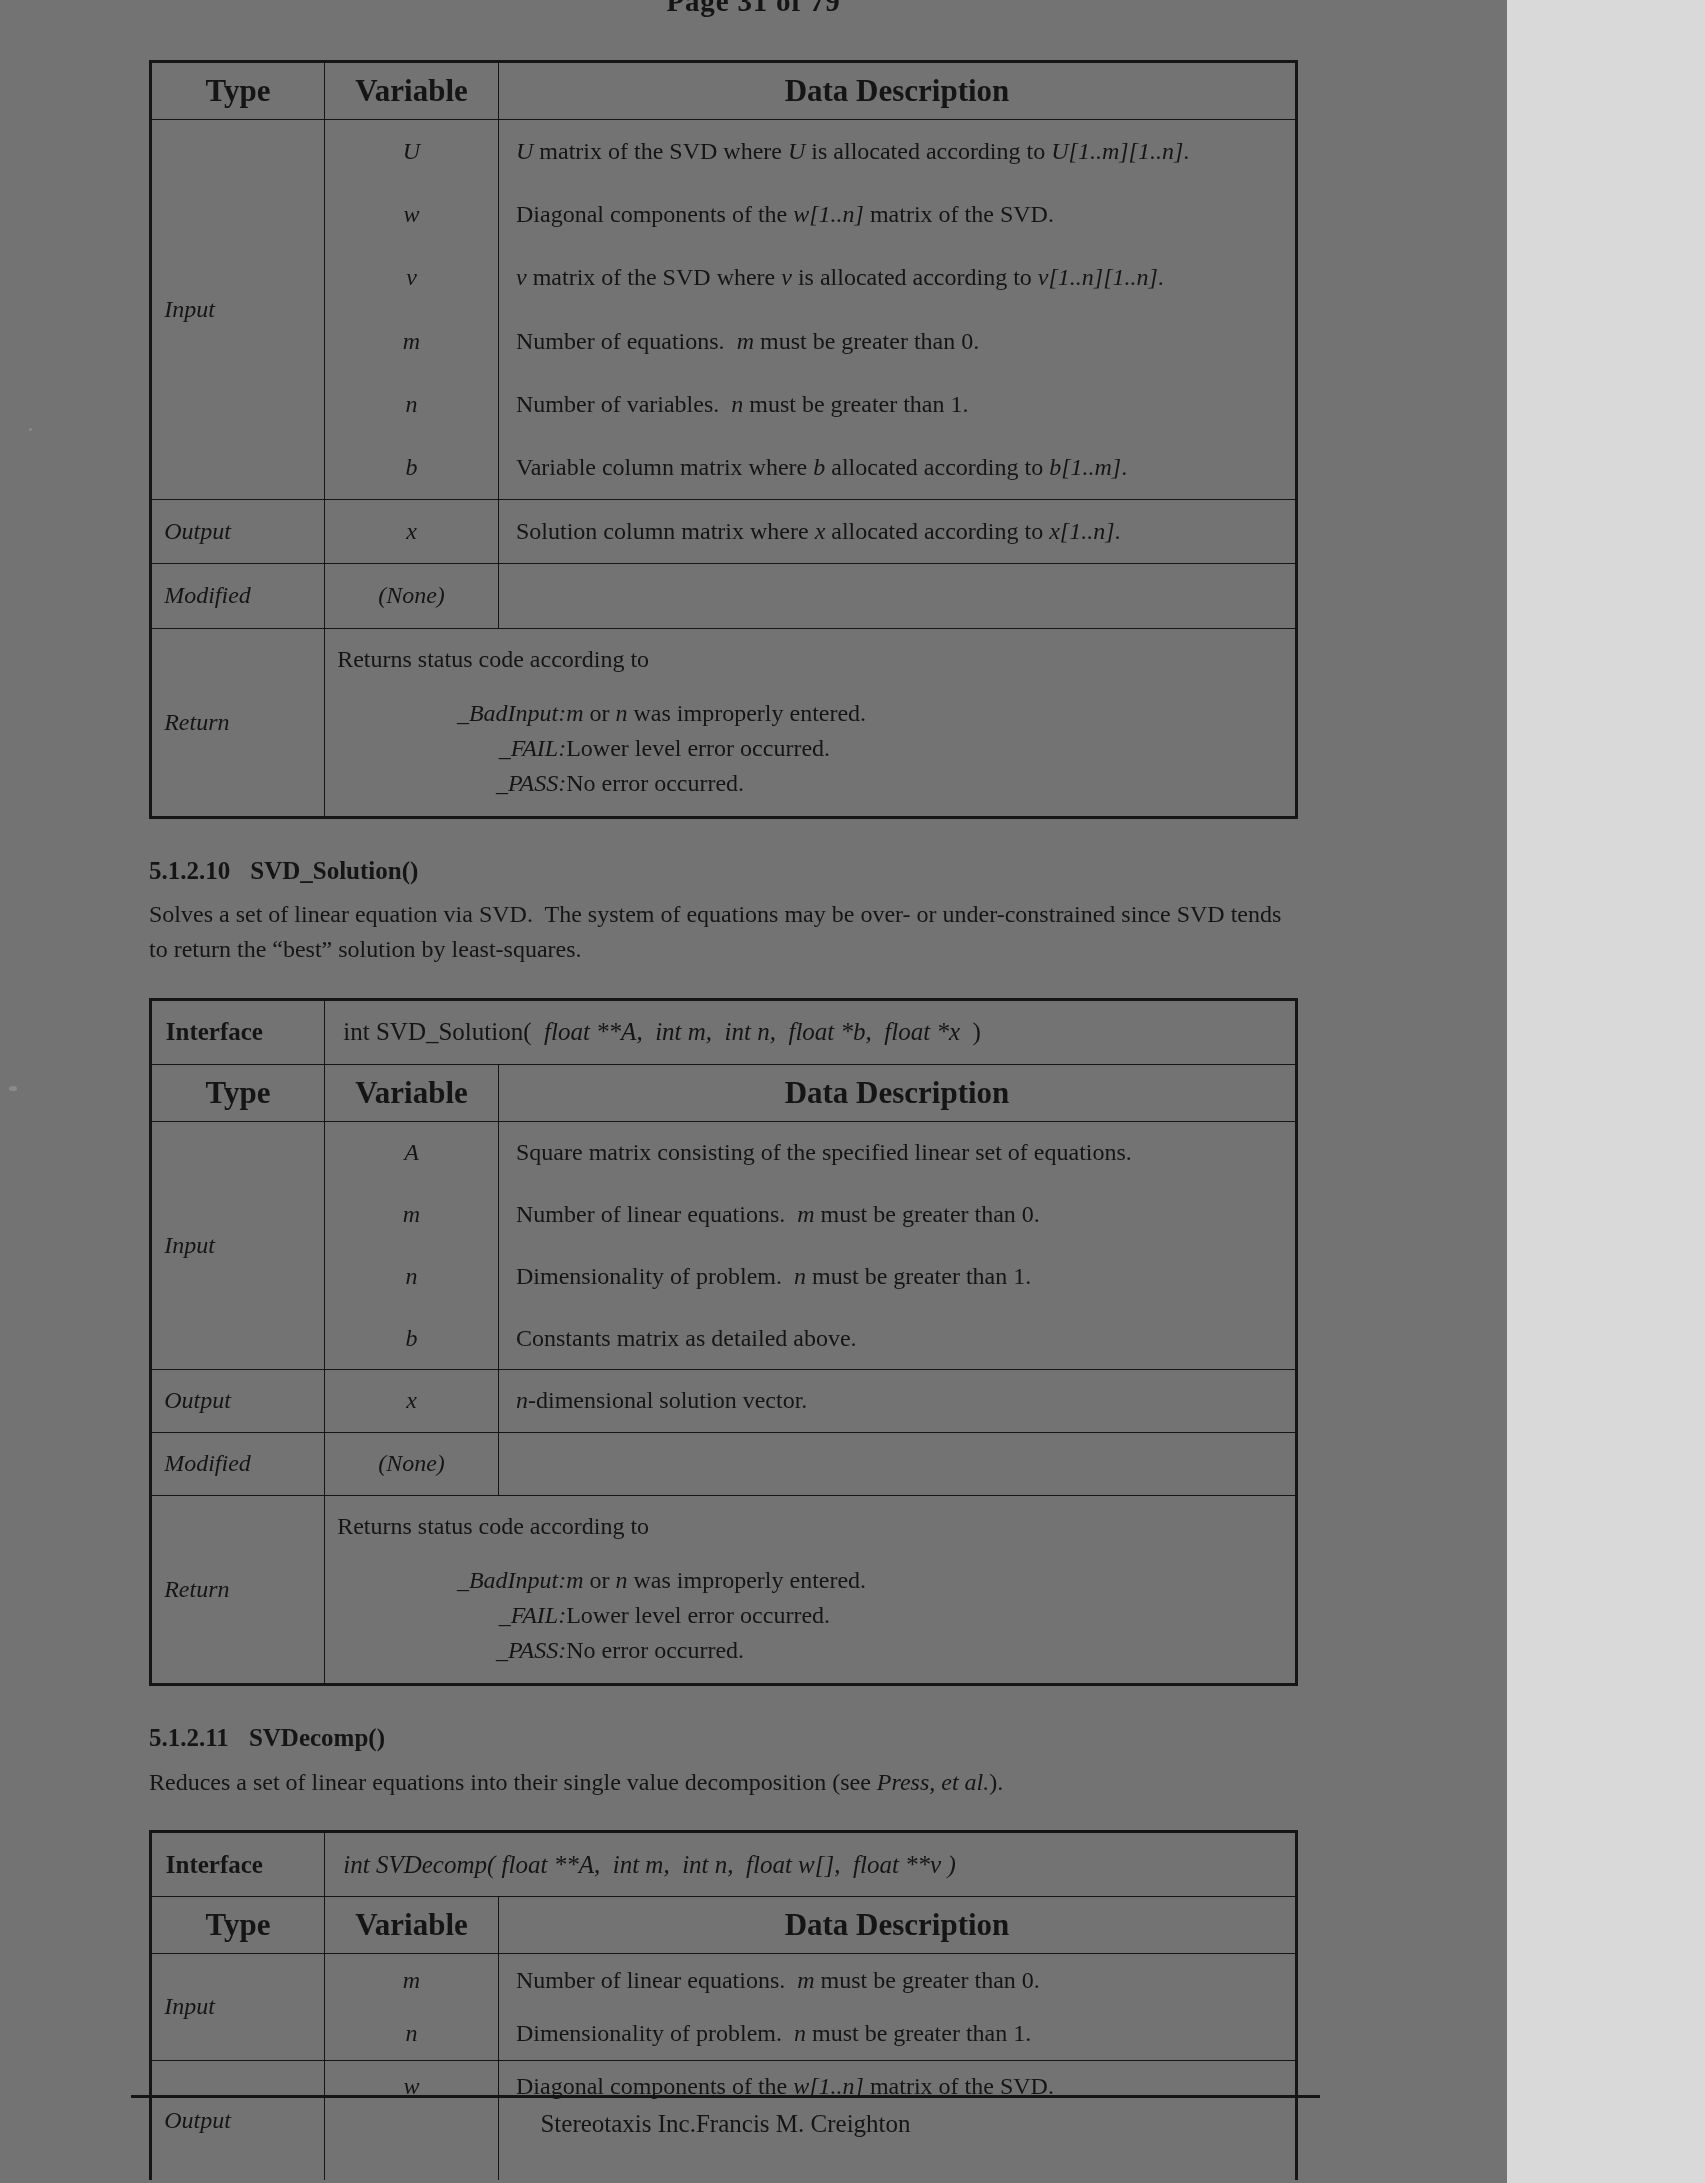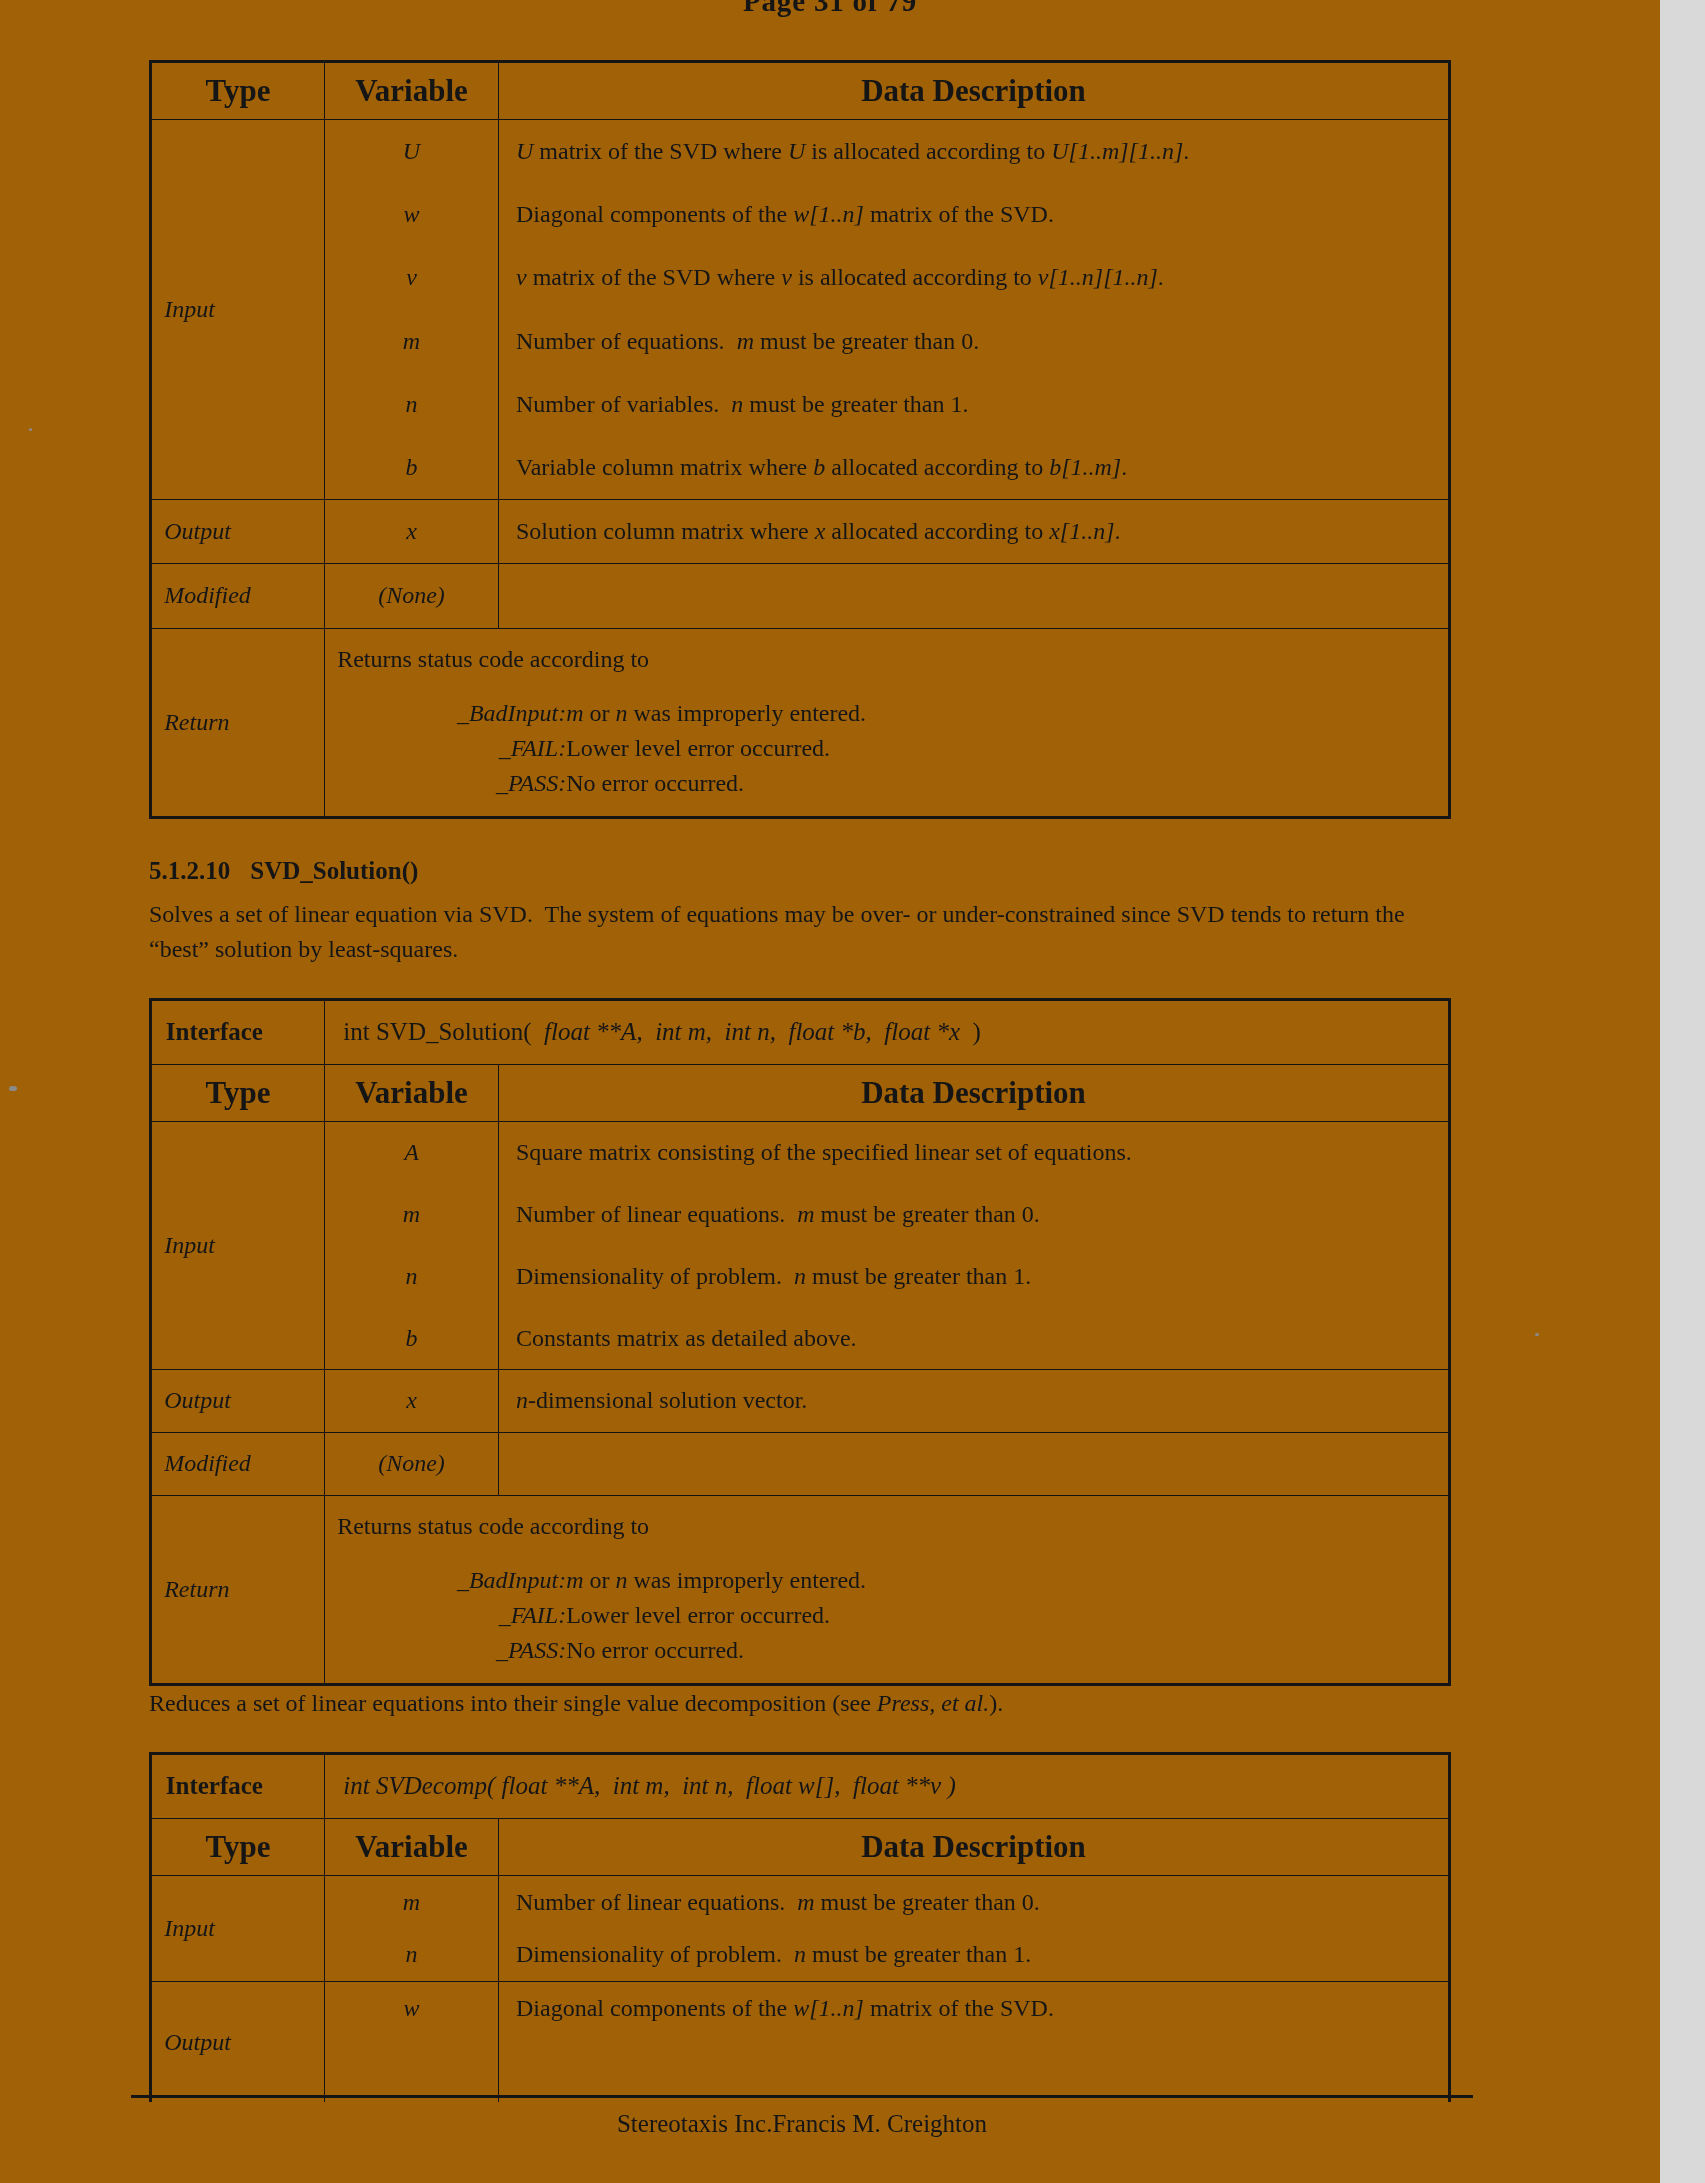--- a/index.html
+++ b/index.html
@@ -1,21 +1,21 @@
 <!DOCTYPE html>
 <html style="font-size:12.2px"><head>
 <meta charset="utf-8">
 <style>
   * { box-sizing: border-box; }
   html, body { margin: 0; padding: 0; background: #d9d9d9; }
   .page {
     position: relative;
-    width: 1660px;
+    width: 1507px;
     height: 2183px;
-    background: #a16207;
+    background: #737373;
     font-family: "Liberation Serif", "DejaVu Serif", serif;
     color: #151515;
     overflow: hidden;
   }
   .content { padding: 60px 209px 0 149px; }
 
   
   .top-clip {
     position: absolute; top: 0; left: 0; width: 100%; height: 17px;
     overflow: hidden; text-align: center;
@@ -211,20 +211,23 @@
               <span class="clabel">_FAIL:</span>
               <span class="cdesc">Lower level error occurred.</span>
               <span class="clabel">_PASS:</span>
               <span class="cdesc">No error occurred.</span>
             </div>
           </td>
         </tr>
       </tbody>
     </table>
 
+    <div class="heading">
+      <span class="num">5.1.2.11</span><span>SVDecomp()</span>
+    </div>
     <p class="para"><span>Reduces a set of linear equations into their single value decomposition (see </span><span class="it">Press, et al.</span><span>).</span></p>
 
     <table class="spec t3 cut">
       <colgroup>
           <col class="c1">
           <col class="c2">
           <col class="c3">
         </colgroup>
       <tbody>
         <tr class="iface">

